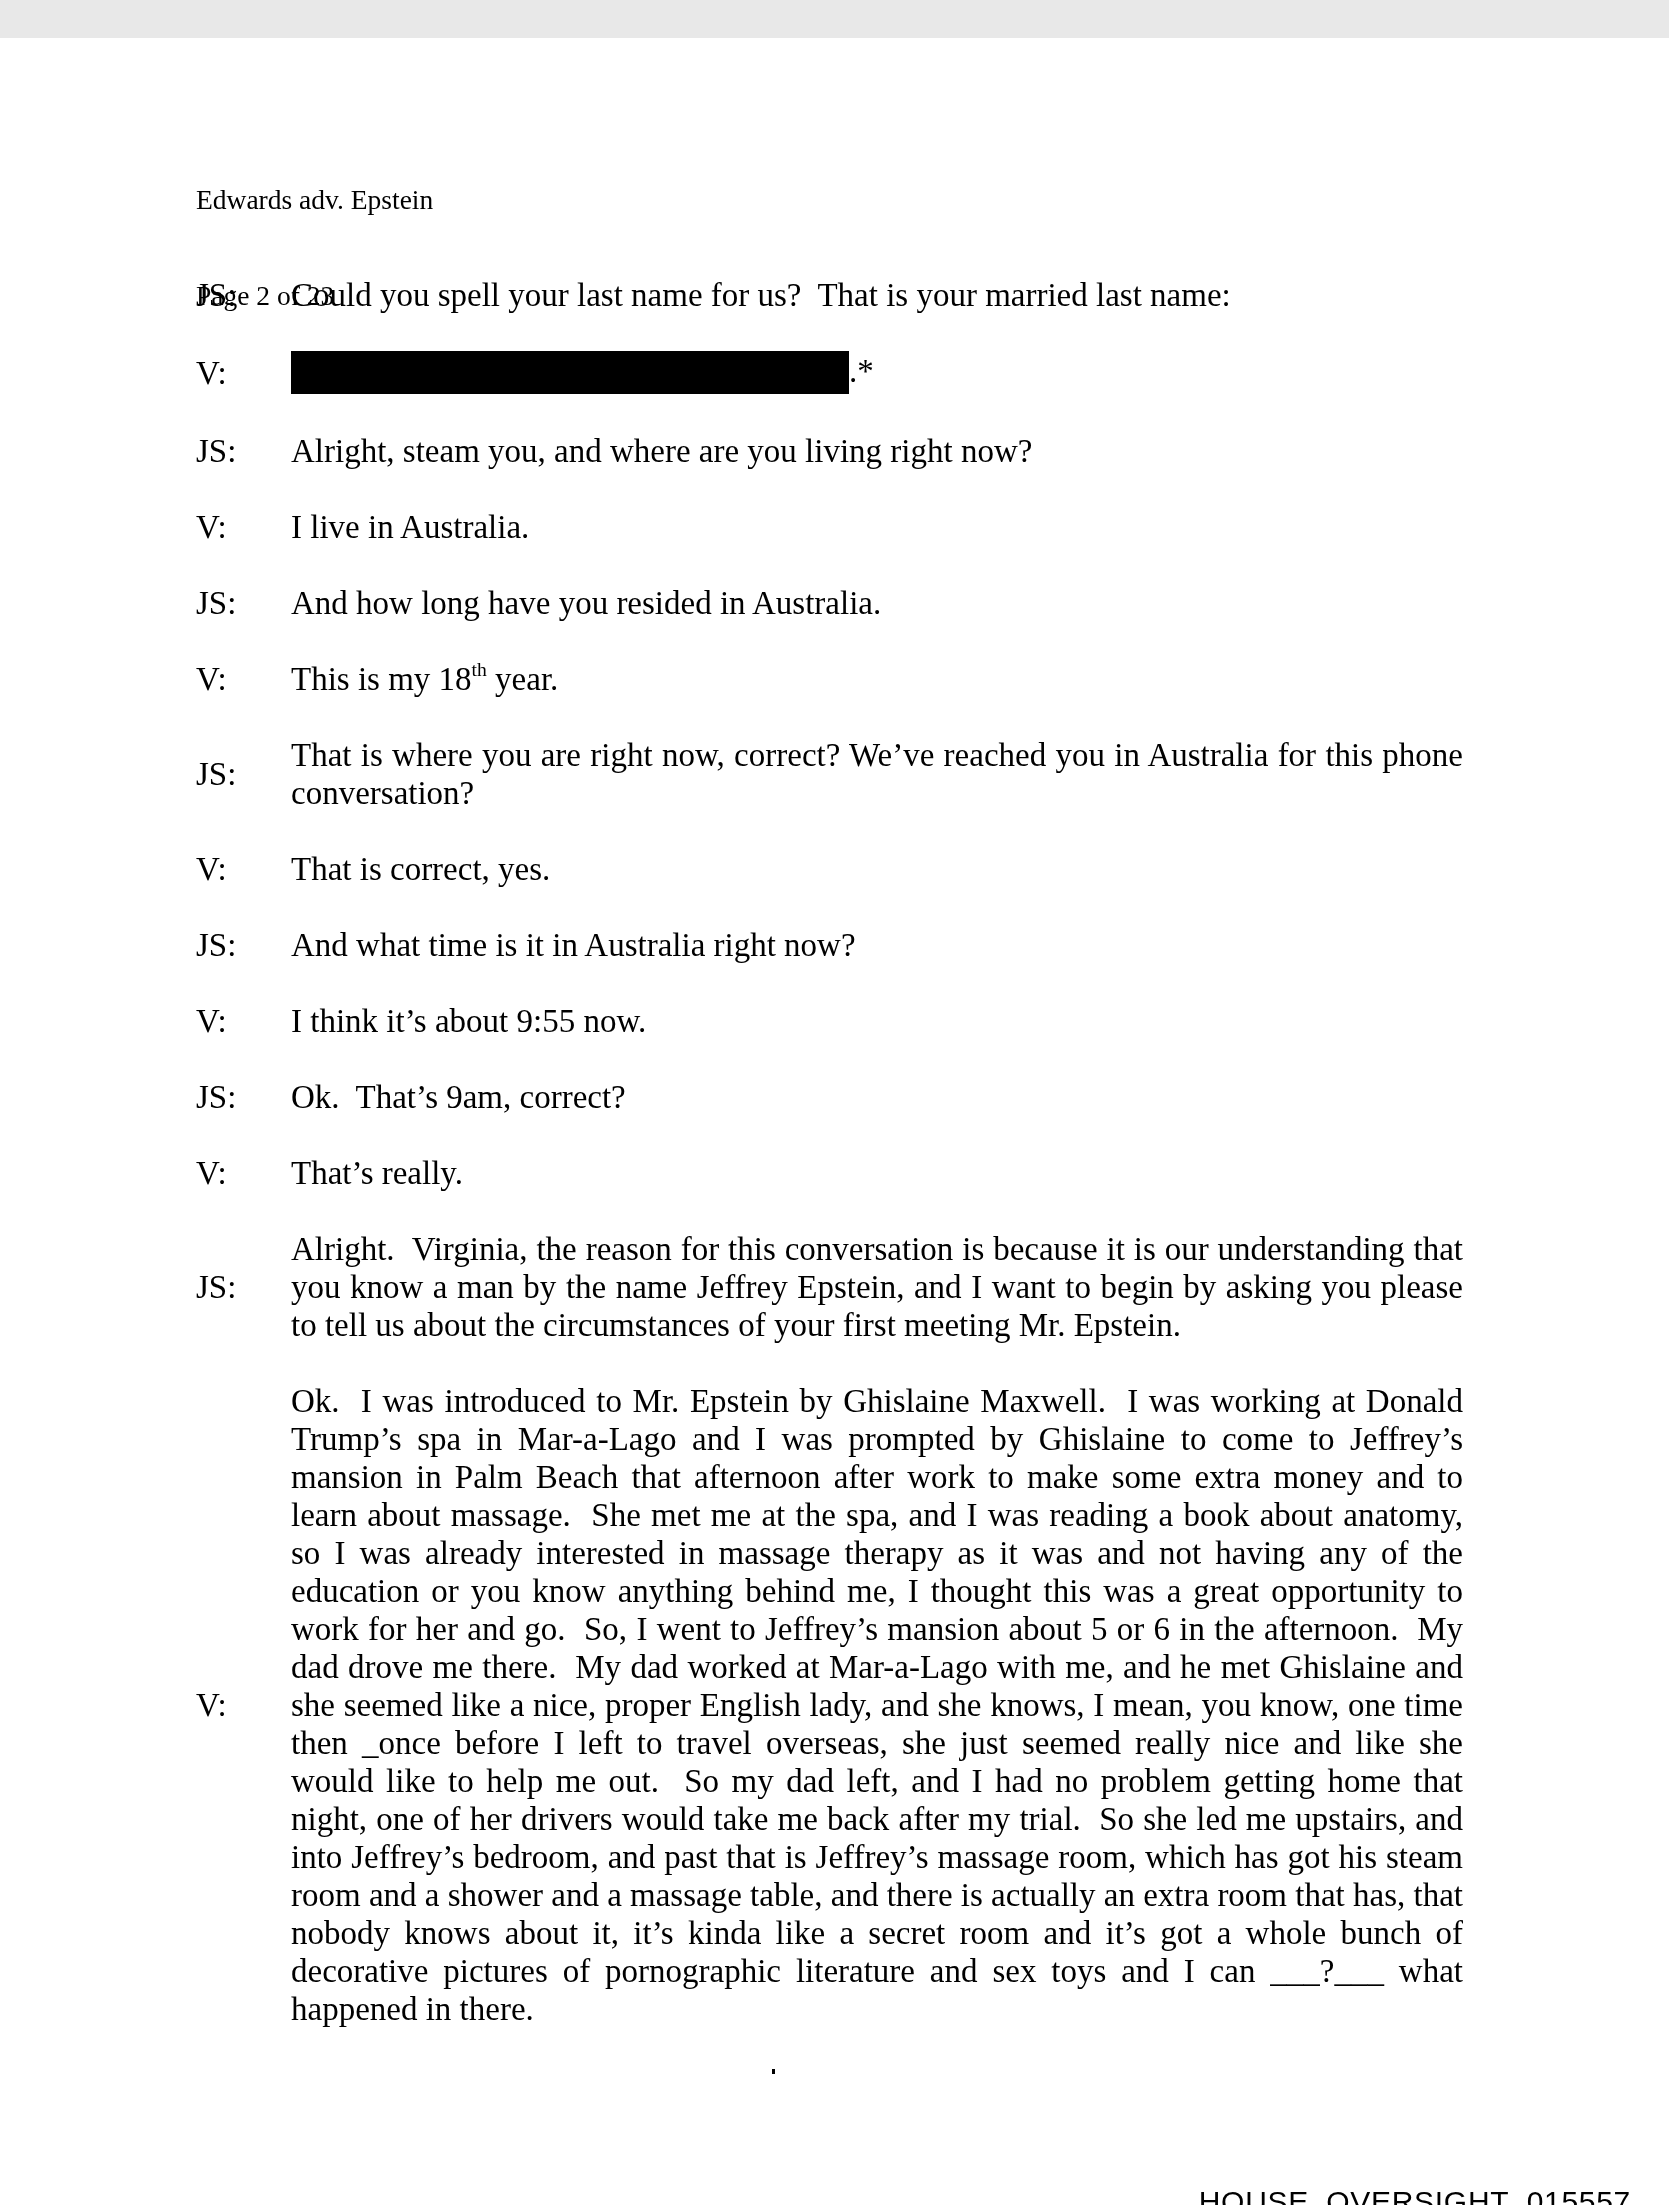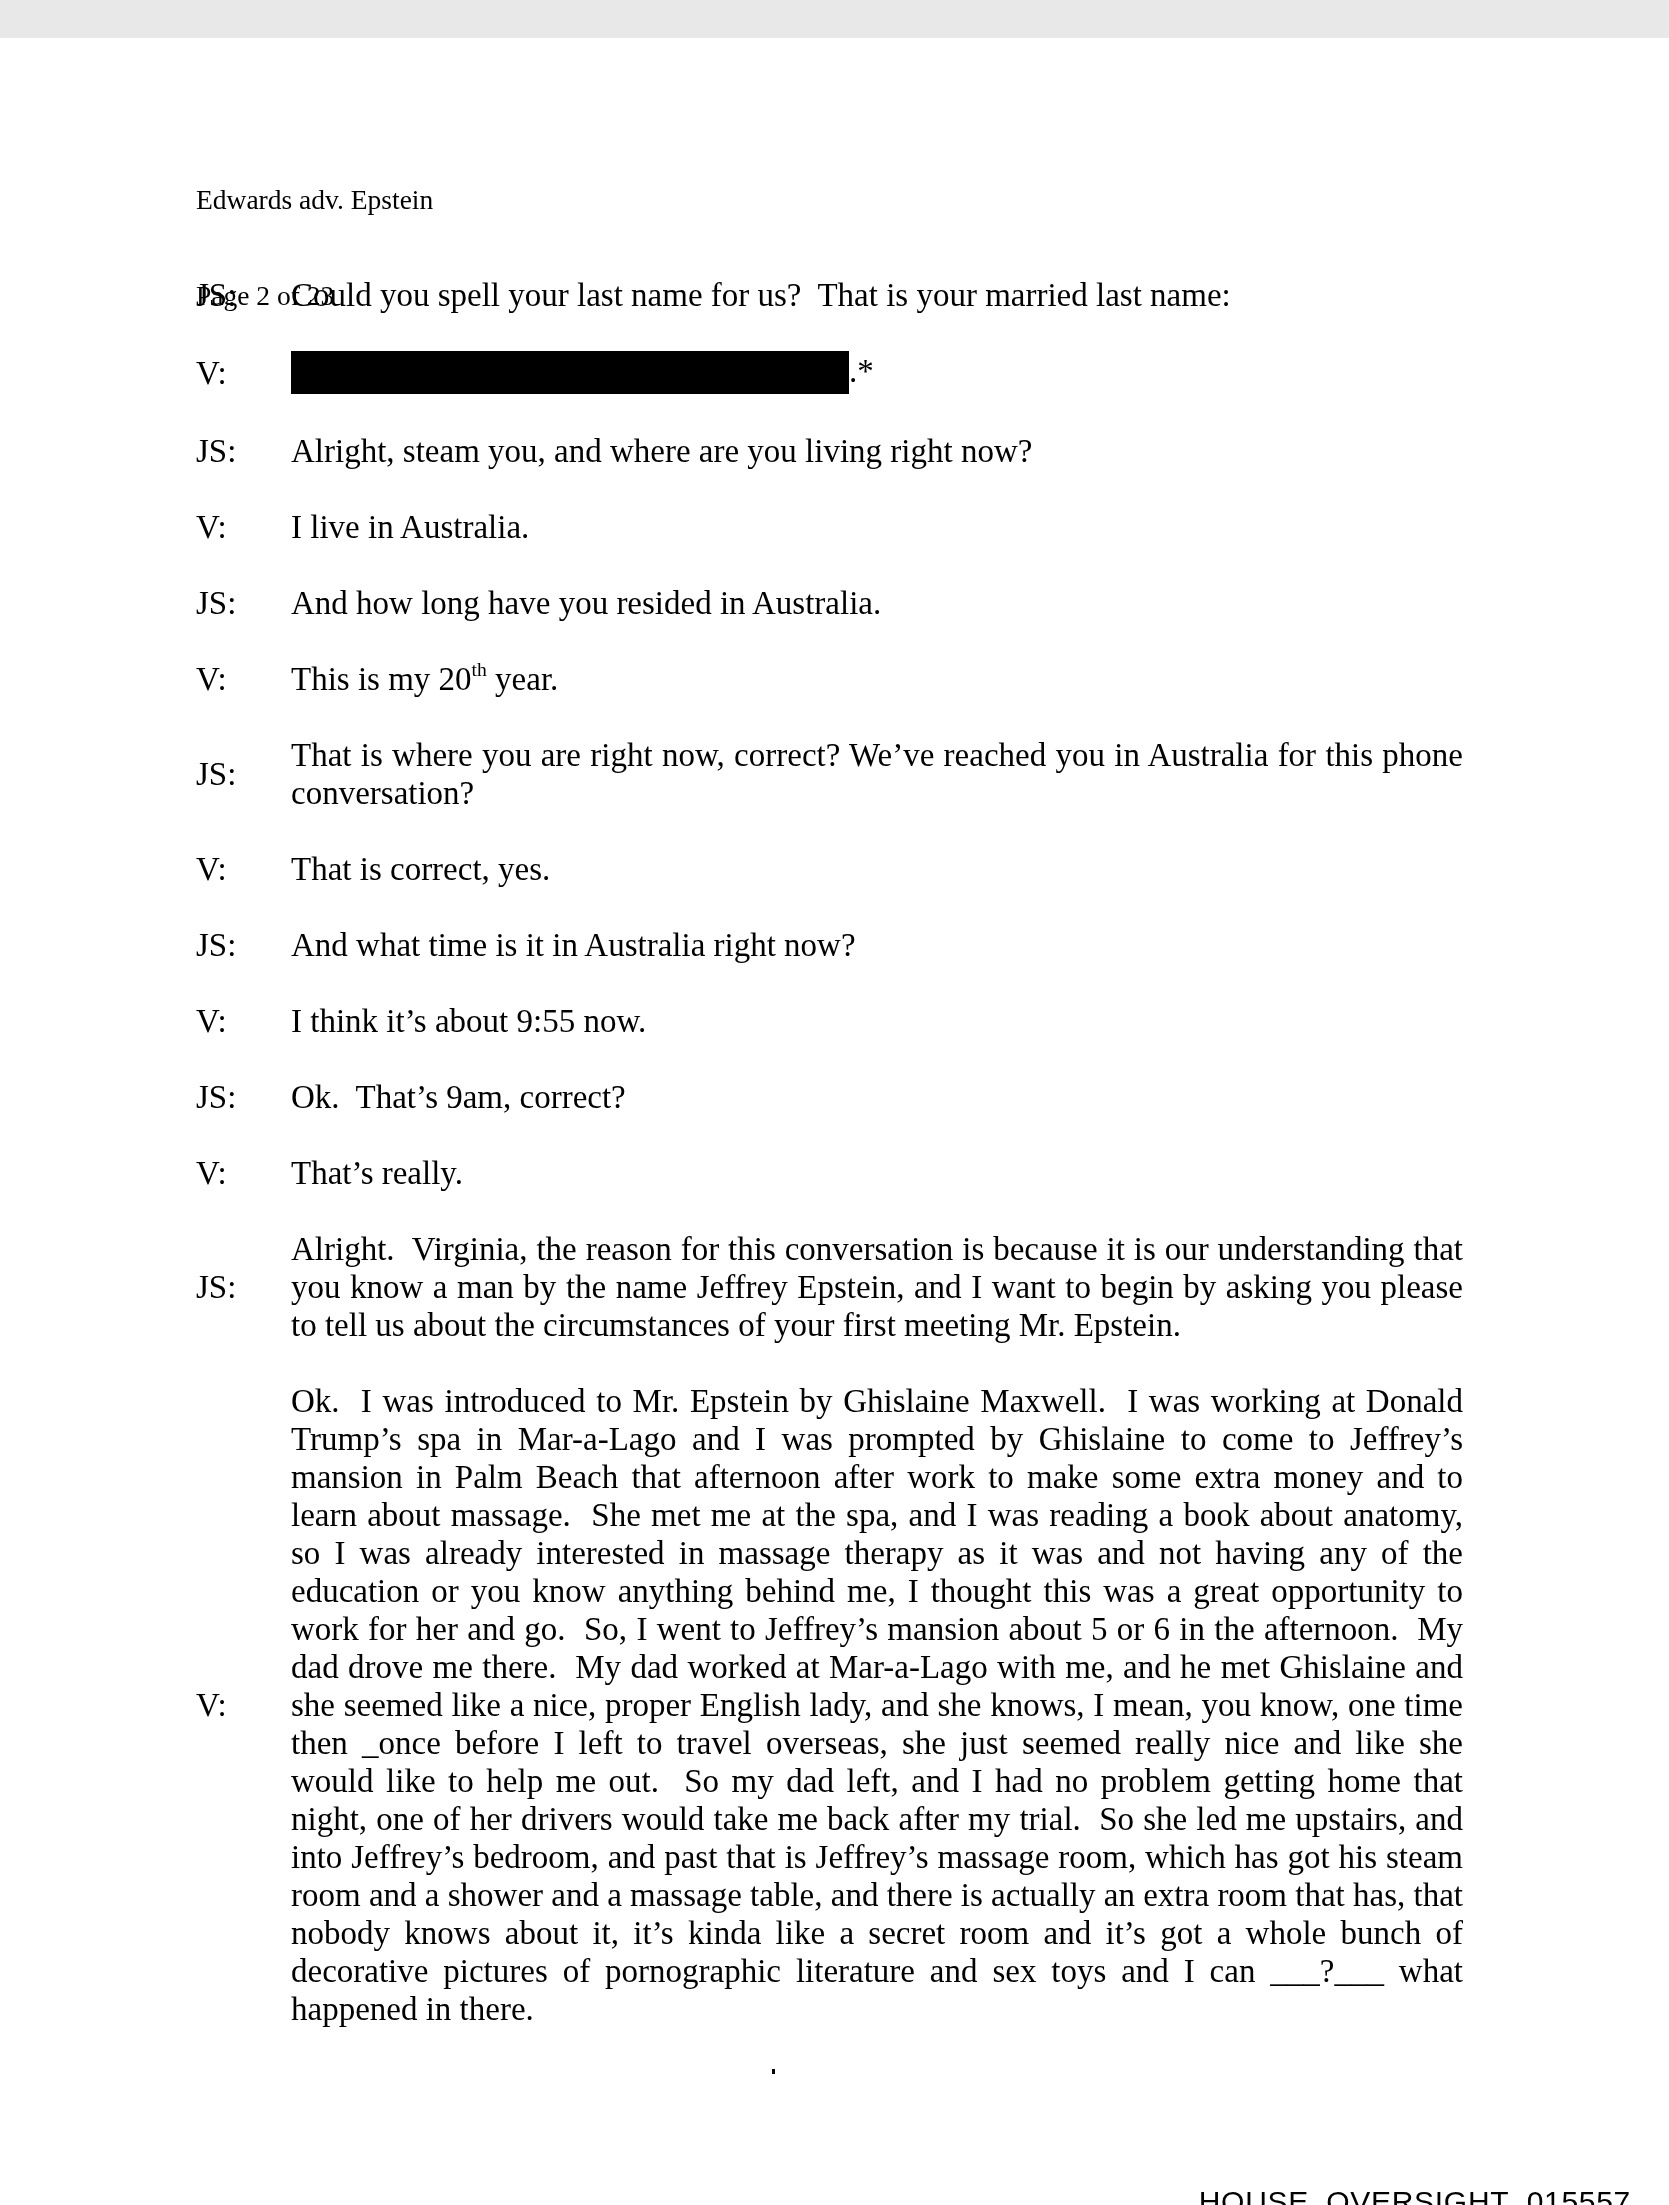--- a/index.html
+++ b/index.html
@@ -110,21 +110,21 @@
       <div class="utterance">I live in Australia.</div>
     </div>
 
     <div class="dialogue-row">
       <span class="speaker">JS:</span>
       <div class="utterance">And how long have you resided in Australia.</div>
     </div>
 
     <div class="dialogue-row">
       <span class="speaker">V:</span>
-      <div class="utterance"><span>This is my 20</span><span class="sup">th</span><span> year.</span></div>
+      <div class="utterance"><span>This is my 18</span><span class="sup">th</span><span> year.</span></div>
     </div>
 
     <div class="dialogue-row">
       <span class="speaker">JS:</span>
       <div class="utterance">That is where you are right now, correct? We’ve reached you in Australia for this phone conversation?</div>
     </div>
 
     <div class="dialogue-row">
       <span class="speaker">V:</span>
       <div class="utterance">That is correct, yes.</div>

